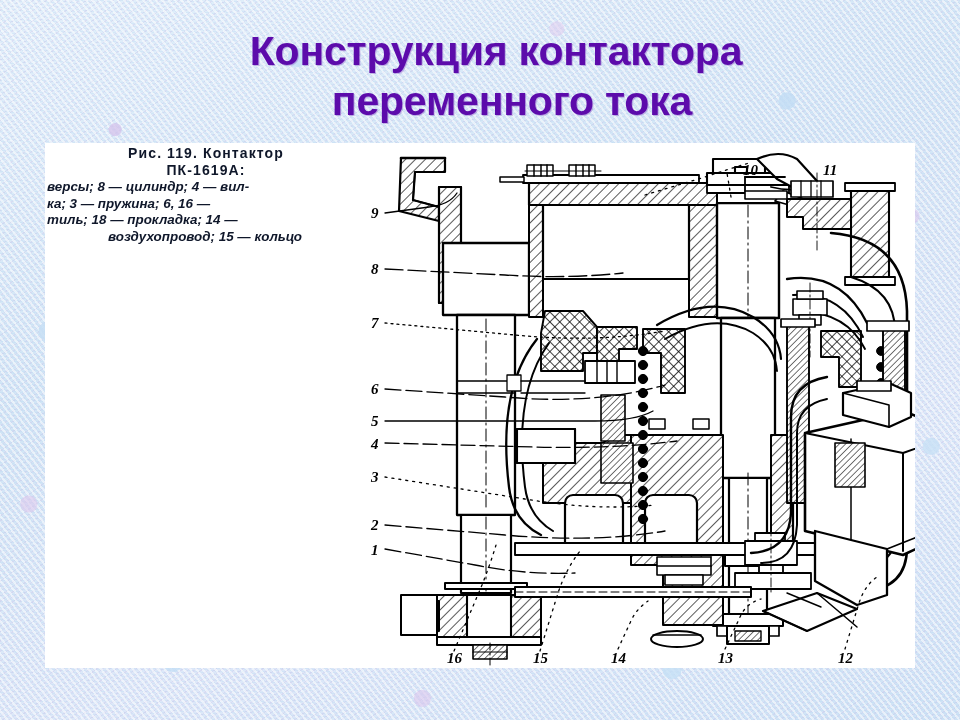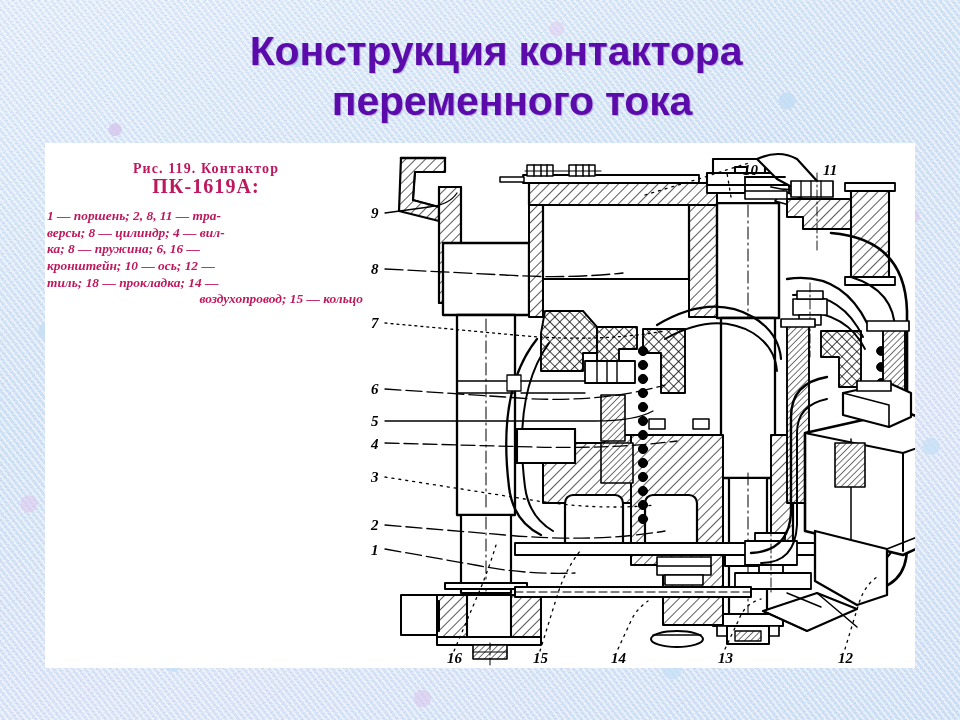--- a/index.html
+++ b/index.html
@@ -75,46 +75,46 @@
     height: 525px;
     background: #ffffff;
     z-index: 3;
     overflow: hidden;
   }
 
   
   #caption {
     position: absolute;
     left: 0px;
-    top: 18px;
+    top: 2px;
     width: 322px;
-    color: #be185d;
-    font-family: Liberation Serif, serif;
+    color: #0f172a;
+    font-family: Liberation Sans, sans-serif;
     font-weight: bold;
     font-size: 13.4px;
     line-height: 16.6px;
   }
   #caption .head {
     text-align: center;
     letter-spacing: 1.1px;
     font-size: 14px;
   }
   #caption .head2 {
     text-align: center;
     letter-spacing: 1.1px;
-    font-size: 20px;
-    margin-bottom: 14px;
+    font-size: 14px;
+    margin-bottom: 1px;
   }
   #caption .ln {
     font-style: italic;
     text-align: justify;
     padding: 0 4px 0 2px;
     white-space: nowrap;
   }
-  #caption .ln.last { text-align: right; white-space: normal; }
+  #caption .ln.last { text-align: center; white-space: normal; }
 
   
   #drawing {
     position: absolute;
     left: 0; top: 0;
     width: 870px; height: 525px;
   }
   #drawing svg { display: block; }
 
   .lbl {
@@ -146,24 +146,22 @@
 <div id="title">
   <span>Конструкция контактора</span>
   <span class="l2">переменного тока</span>
 </div>
 
 <div id="panel">
 
   <div id="caption">
     <div class="head">Рис. 119. Контактор</div>
     <div class="head2">ПК-1619А:</div>
-    <div class="ln">1 — поршень; 2, 8, 11 — тра-</div>
     <div class="ln">версы; 8 — цилиндр; 4 — вил-</div>
-    <div class="ln">ка; 8 — пружина; 6, 16 —</div>
-    <div class="ln">кронштейн; 10 — ось; 12 —</div>
+    <div class="ln">ка; 3 — пружина; 6, 16 —</div>
     <div class="ln">тиль; 18 — прокладка; 14 —</div>
     <div class="ln last">воздухопровод; 15 — кольцо</div>
   </div>
 
   <div id="drawing">
   <svg width="870" height="525" viewBox="0 0 870 525" xmlns="http://www.w3.org/2000/svg">
     <defs>
 
       <pattern id="h45" width="7" height="7" patternUnits="userSpaceOnUse" patternTransform="rotate(45)">
         <rect width="7" height="7" fill="#fff"></rect>

